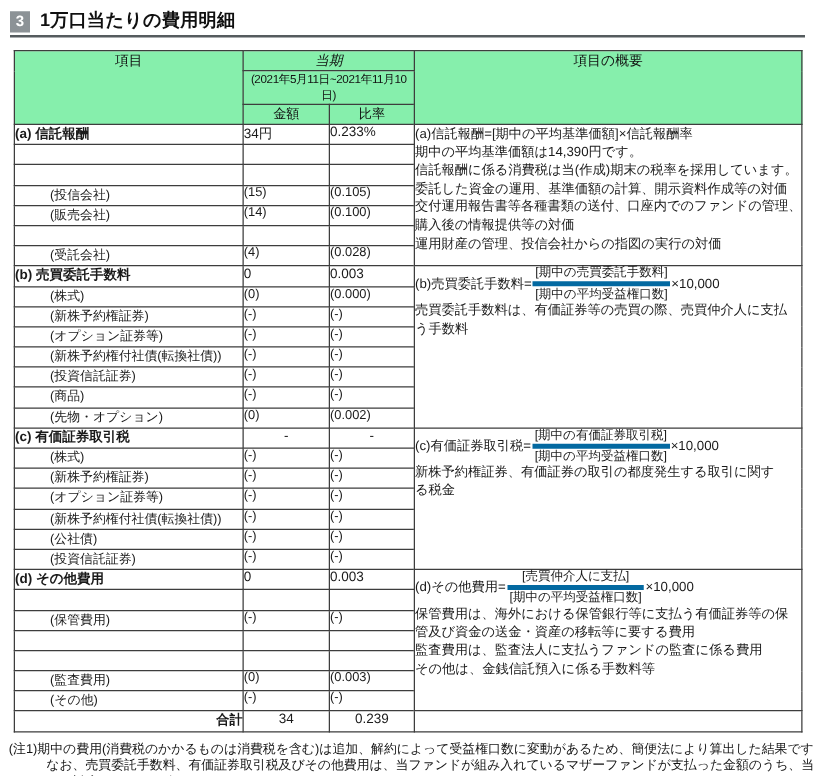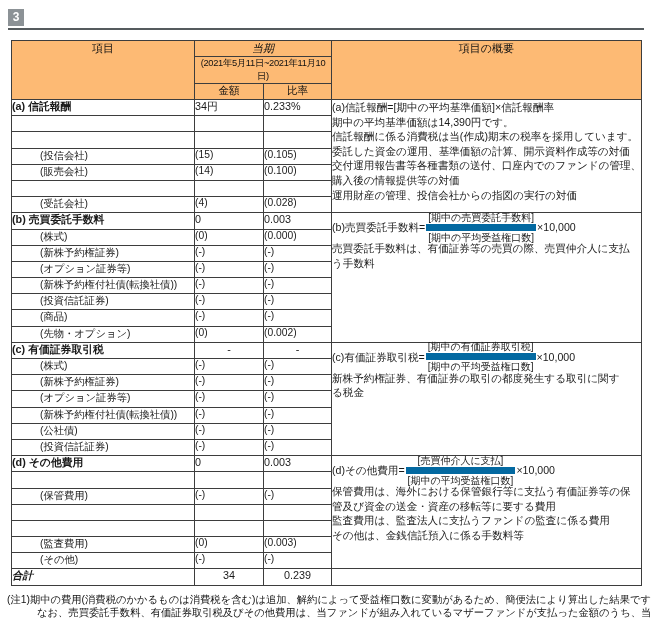--- a/index.html
+++ b/index.html
@@ -58,21 +58,21 @@
     width: 630px;
     table-layout: fixed;
     font-size: 10.5px;
   }
   table.cost th, table.cost td {
     border: 1px solid #3d3d3d;
     padding: 0;
     vertical-align: top;
   }
   thead th {
-    background: #fdba74;
+    background: #86efac;
     text-align: center;
     font-weight: normal;
     color: #111;
   }
   th.h-item { font-size: 11px; }
   th.h-term { font-size: 11px; height: 15px; font-style: italic; }
   th.h-period { font-size: 9.3px; height: 15px; letter-spacing: -0.3px; }
   th.h-sub { font-size: 10.5px; height: 15px; }
   th.h-desc { font-size: 11px; }
 
@@ -90,21 +90,21 @@
   td.item.main { font-weight: bold; font-size: 10.8px; }
   td.item.sub  { padding-left: 28px; font-size: 10.3px; }
   td.num {
     text-align: left;
     padding-right: 5px;
     font-size: 10.8px;
     white-space: nowrap;
   }
   td.num.sub { font-size: 10.3px; }
   td.center { text-align: center; }
-  tr.total td.item { text-align: left; padding-left: 0; font-weight: bold; font-style: italic; }
+  tr.total td.item { text-align: right; padding-left: 0; font-weight: bold; }
   tr.total td { border-top: 1px solid #3d3d3d; }
 
   
   td.desc {
     padding: 1px 3px 2px 4px;
     font-size: 10.6px;
     line-height: 14.6px;
     vertical-align: top;
   }
   td.desc .ln { white-space: nowrap; display: block; }
@@ -120,21 +120,21 @@
   }
   .formula .lead { font-size: 10.6px; }
   .frac {
     display: inline-flex;
     flex-direction: column;
     text-align: center;
     margin: 0 1px;
     font-size: 10px;
   }
   .frac .top {
-    border-bottom: 7px solid #0369a1;
+    border-bottom: 4px solid #0369a1;
     padding: 0 2px 0px 2px;
     line-height: 13px;
   }
   .frac .bot {
     padding: 0px 2px 0 2px;
     line-height: 13px;
   }
   .formula .tail { font-size: 10.6px; }
 
   
@@ -148,20 +148,21 @@
   .note { display: block; white-space: nowrap; }
   .note .cont { display: block; padding-left: 30px; white-space: nowrap; }
 </style>
 </head>
 <body>
 
 <div class="page">
 
   <div class="section-head">
     <span class="sec-badge">3</span>
+    <span class="sec-title">1万口当たりの費用明細</span>
   </div>
 
   <div class="tbl-wrap">
     <table class="cost">
       <colgroup>
         <col class="c-item">
           <col class="c-amt">
           <col class="c-rate">
           <col class="c-desc">
       </colgroup>

